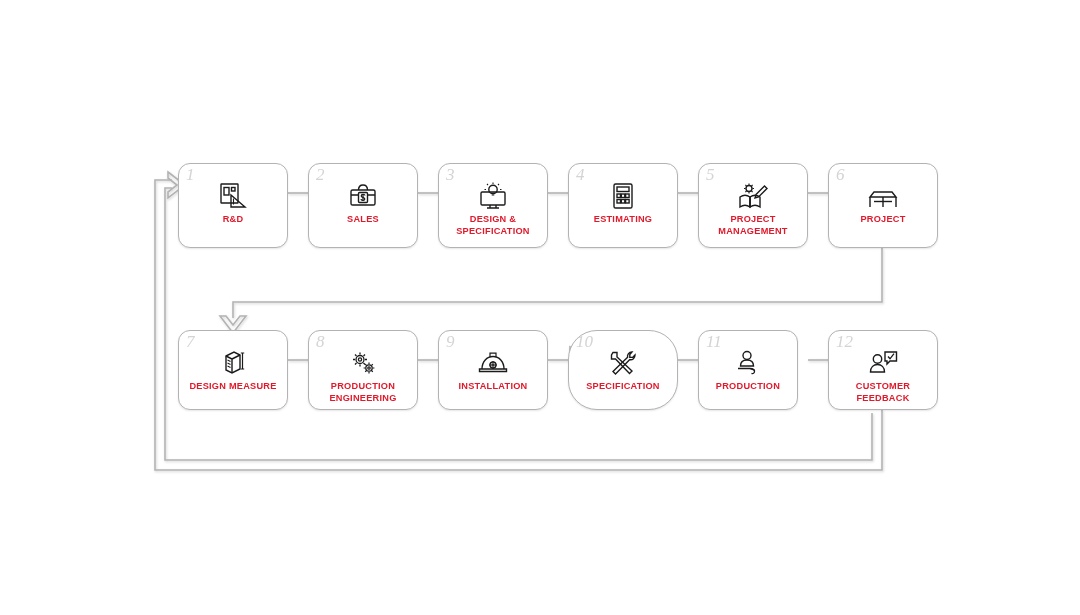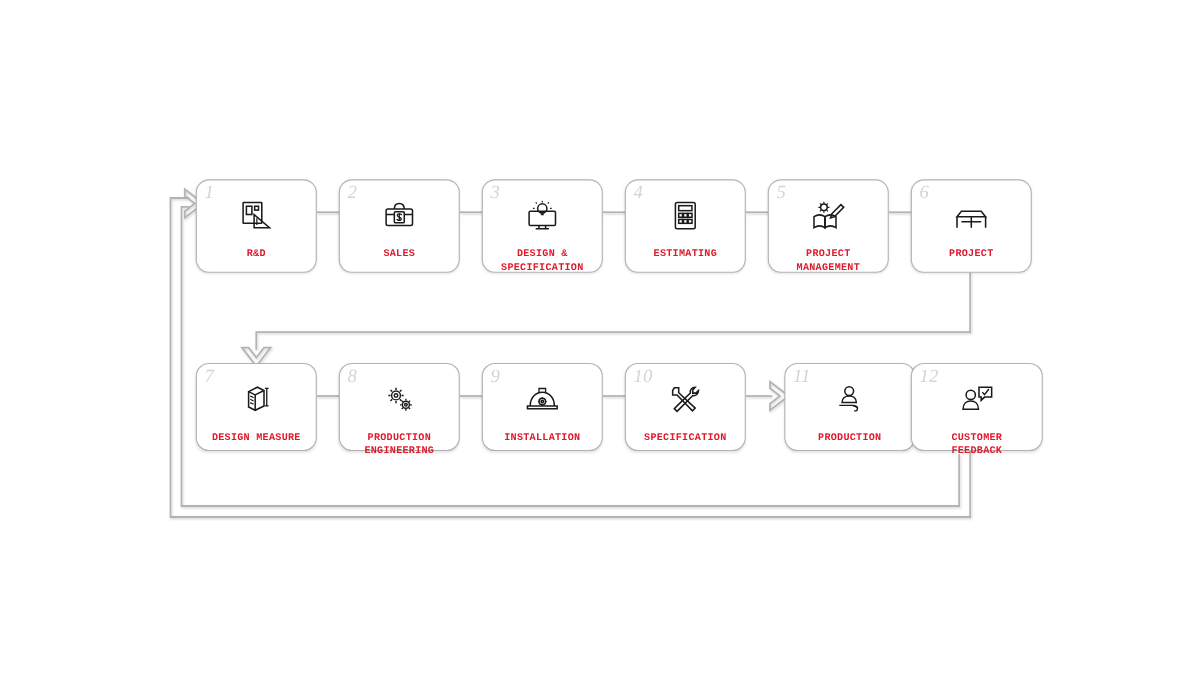--- a/index.html
+++ b/index.html
@@ -30,29 +30,28 @@
     line-height:1.2;
     user-select:none;
   }
   .node-icon{
     position:absolute;left:0;right:0;top:14px;
     height:36px;
     display:flex;align-items:center;justify-content:center;
   }
   .node-icon svg{display:block;}
   .node-label{
-    position:absolute;left:3px;right:3px;top:61px;
+    position:absolute;left:3px;right:3px;top:50px;
     text-align:center;
     color:#e0192b;
     font-size:9.2px;
     font-weight:bold;
     letter-spacing:0.25px;
     line-height:11.5px;
     white-space:pre-line;
-    font-family:Liberation Mono, monospace;
   }
 </style>
 </head>
 <body>
 
 <div id="stage">
 
   <svg id="wires" viewBox="0 0 1080 615" xmlns="http://www.w3.org/2000/svg">
     <defs>
       <filter id="softshadow" x="-20%" y="-20%" width="150%" height="150%">
@@ -255,45 +254,45 @@
         <path d="M2.5,19 L29.5,19 L29.5,21.5 L2.5,21.5 Z"></path>
         <path d="M13,7.2 L13,3.2 L19,3.2 L19,7.2" stroke-width="1.2"></path>
         <circle cx="16" cy="15" r="3"></circle>
         <circle cx="16" cy="15" r="1.1"></circle>
         <path d="M16,11 L16,12.3 M16,17.7 L16,19 M12,15 L13.3,15 M18.7,15 L20,15" stroke-width="1.1"></path>
       </svg>
     </div>
     <div class="node-label">INSTALLATION</div>
   </div>
 
-  <div class="node" style="left:568px;top:330px;width:110px;height:80px;">
+  <div class="node" style="left:568px;top:330px;width:110px;height:80px;border-radius:29px;">
     <div class="node-num">10</div>
     <div class="node-icon">
       <svg width="30" height="28" viewBox="0 0 30 28" fill="none" stroke="#1b1b1b" stroke-width="1.4">
         <path d="M5,3.5 L9,3.5 L9,8 L24,22 L21.5,24.5 L7.5,10 L3.5,10 L3.5,6 Z"></path>
         <path d="M24,3 C21,3 19,5.5 19.6,8.3 L7.5,20 L5,22.5 L7.5,25 L10,22.5 L21.8,10.6 C24.6,11.2 27,9 27,6 L24.6,8.4 L21.8,8.4 L21.8,5.6 Z"></path>
       </svg>
     </div>
     <div class="node-label">SPECIFICATION</div>
   </div>
 
-  <div class="node" style="left:698px;top:330px;width:119px;height:80px;margin-left:15px;">
+  <div class="node" style="left:698px;top:330px;width:100px;height:80px;">
     <div class="node-num">11</div>
     <div class="node-icon">
       <svg width="30" height="28" viewBox="0 0 30 28" fill="none" stroke="#1b1b1b" stroke-width="1.4">
         <circle cx="14" cy="6.5" r="4"></circle>
         <path d="M7.5,17 C7.5,13 10.4,11 14,11 C17.6,11 20.5,13 20.5,17 Z"></path>
         <path d="M5,19.5 C9,19.5 13,19.5 17,19.5 C20,19.5 21.5,21 21.5,22.5 C21.5,24 20,25 18.5,24.3" stroke-width="1.3"></path>
         <path d="M17,19.5 L22,21.5" stroke-width="1.2"></path>
       </svg>
     </div>
     <div class="node-label">PRODUCTION</div>
   </div>
 
-  <div class="node" style="left:828px;top:330px;width:120px;height:80px;">
+  <div class="node" style="left:828px;top:330px;width:110px;height:80px;">
     <div class="node-num">12</div>
     <div class="node-icon">
       <svg width="32" height="28" viewBox="0 0 32 28" fill="none" stroke="#1b1b1b" stroke-width="1.4">
         <circle cx="10.5" cy="10" r="4.2"></circle>
         <path d="M3.5,23 C3.5,18 6.6,15.5 10.5,15.5 C14.4,15.5 17.5,18 17.5,23 Z"></path>
         <path d="M18,3 L29.5,3 L29.5,12 L23,12 L20,15 L20,12 L18,12 Z"></path>
         <path d="M21,7.5 L23,9.8 L27,4.6" stroke-width="1.3"></path>
       </svg>
     </div>
     <div class="node-label">CUSTOMER

